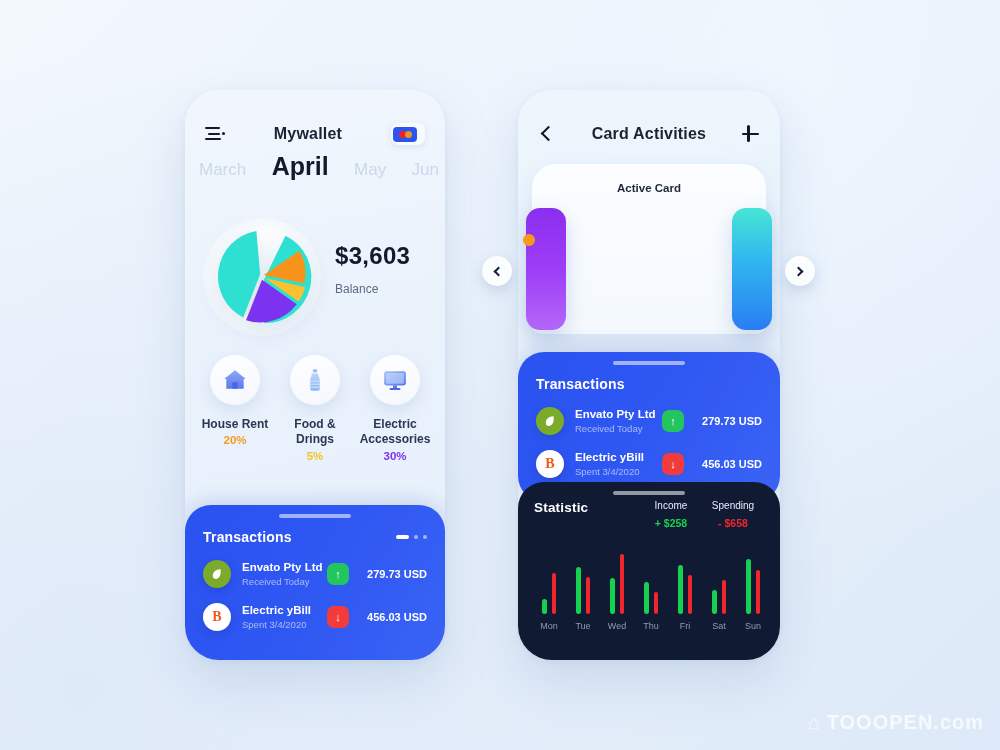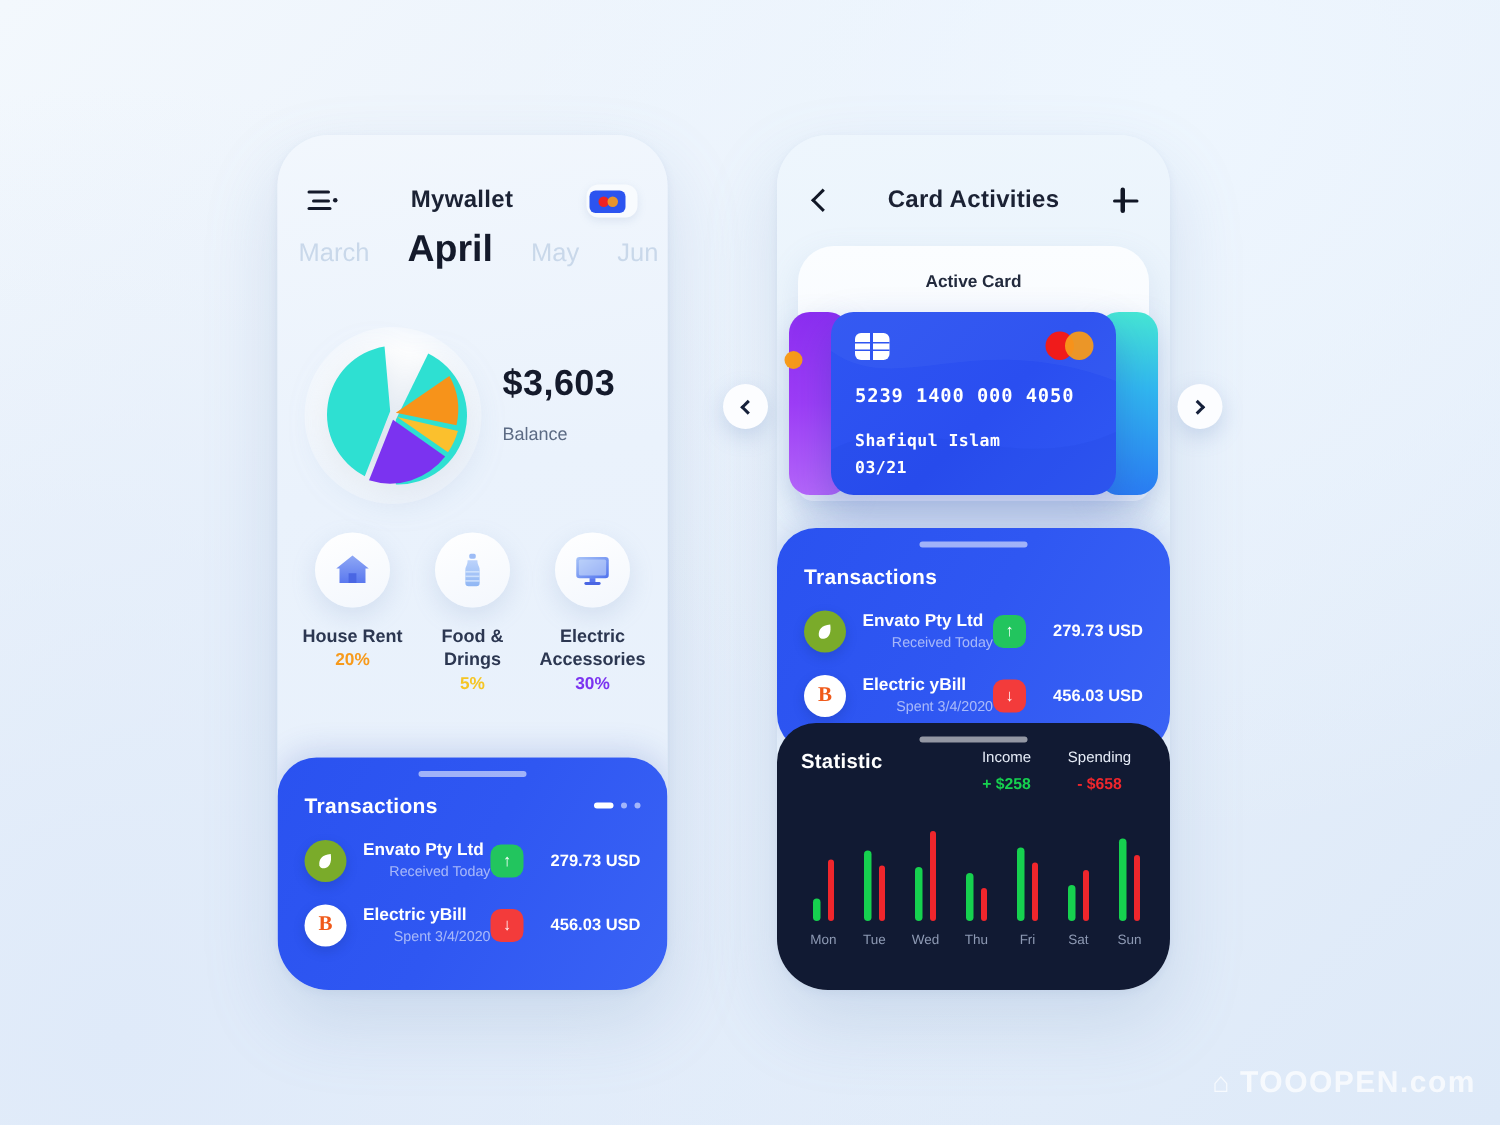--- a/index.html
+++ b/index.html
@@ -164,21 +164,21 @@
   .tx-row { display: flex; align-items: center; margin-top: 15px; }
   .tx-logo {
     width: 28px; height: 28px; border-radius: 50%; flex: 0 0 28px;
     display: flex; align-items: center; justify-content: center;
     box-shadow: 0 3px 8px rgba(20,40,120,.22);
   }
   .tx-logo.envato { background: #7aab2a; }
   .tx-logo.bill { background: #fff; }
   .tx-meta { margin-left: 11px; flex: 1; min-width: 0; }
   .tx-name { font-size: 11.5px; font-weight: 700; color: #fff; }
-  .tx-sub { font-size: 9.5px; color: rgba(255,255,255,.58); margin-top: 3px; text-align: right; }
+  .tx-sub { font-size: 9.5px; color: rgba(255,255,255,.58); margin-top: 3px; }
   .tx-arrow {
     width: 22px; height: 22px; border-radius: 7px; flex: 0 0 22px;
     display: flex; align-items: center; justify-content: center;
     font-size: 11px; color: #fff; font-weight: 700;
   }
   .tx-arrow.up { background: #22c55e; }
   .tx-arrow.down { background: #f33b3b; }
   .tx-amt { font-size: 11px; font-weight: 700; color: #fff; width: 78px; text-align: right; }
 
   
@@ -447,38 +447,20 @@
 
   <div class="active-sheet">
     <div class="active-lbl">Active Card</div>
   </div>
 
   <div class="peek left">
     <div class="pk-dot"></div>
   </div>
   <div class="peek right"></div>
 
-  <div class="main-card">
-    <svg class="mc-wave" viewBox="0 0 190 122" preserveAspectRatio="none">
-      <path d="M0,26 C45,58 95,10 190,46 L190,0 L0,0 Z" fill="#5c80f7" opacity=".45"></path>
-      <path d="M0,92 C55,62 120,112 190,80 L190,122 L0,122 Z" fill="#1f40d8" opacity=".45"></path>
-    </svg>
-    <div class="chip">
-        <i></i>
-        <i></i>
-        <i></i>
-      </div>
-    <div class="mc-logo">
-      <span class="r"></span>
-        <span class="o"></span>
-    </div>
-    <div class="card-num">5239 1400 000 4050</div>
-    <div class="card-name">Shafiqul Islam</div>
-    <div class="card-exp">03/21</div>
-  </div>
 
   <div class="tx-panel">
     <div class="grabber"></div>
     <div class="tx-head">
       <div class="tx-title">Transactions</div>
     </div>
 
     <div class="tx-row">
       <div class="tx-logo envato">
         <svg width="14" height="14" viewBox="0 0 24 24">

